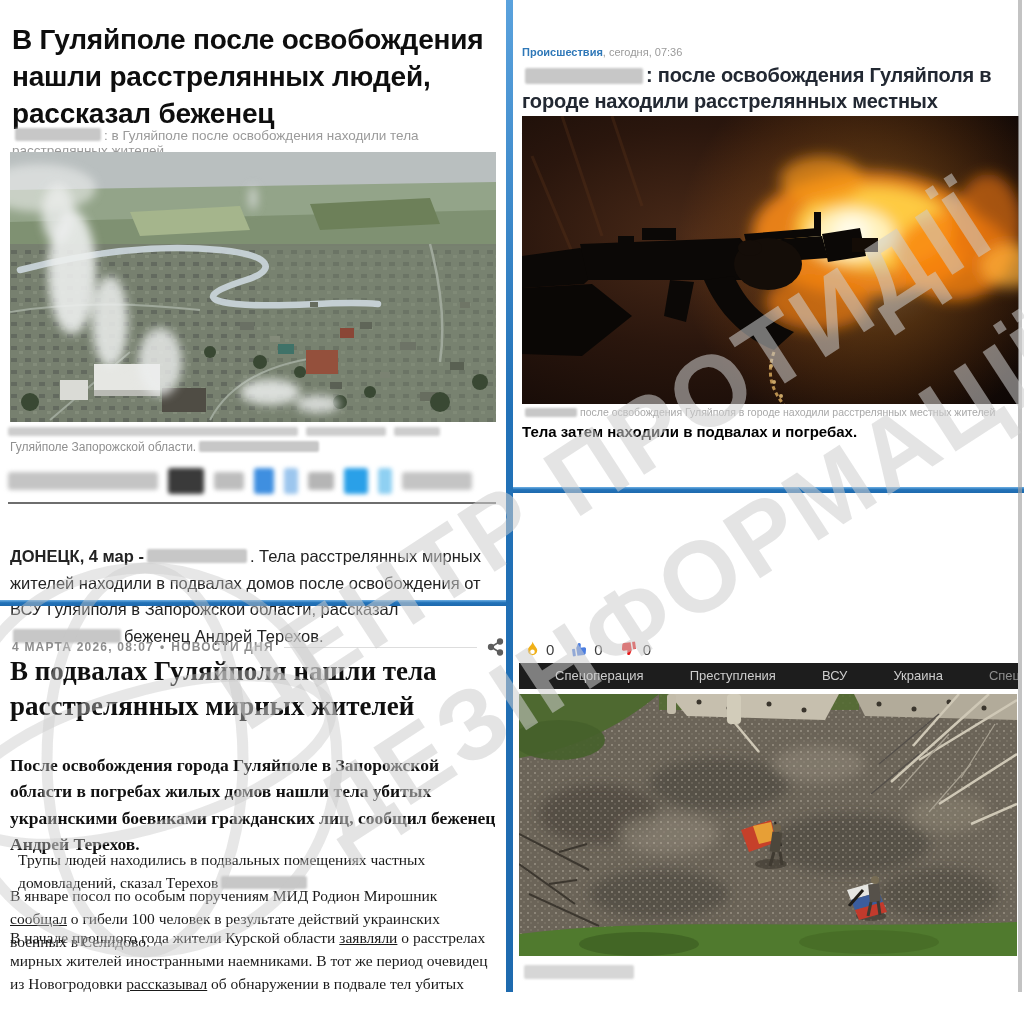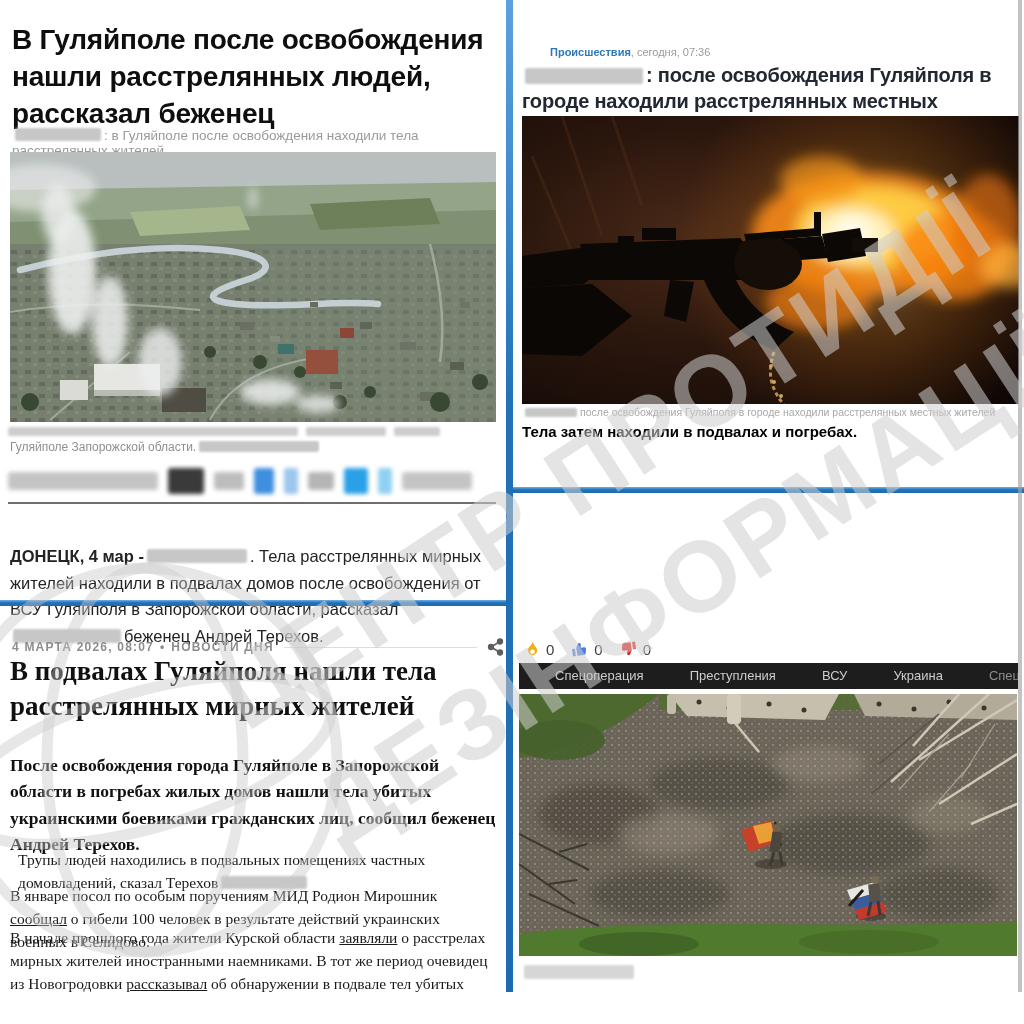--- a/index.html
+++ b/index.html
@@ -33,21 +33,21 @@
   .bl-meta .rule{flex:1;border-top:1px solid #ddd;margin:0 10px;}
   .bl-head{left:10px;top:654px;width:480px;font-family:"Liberation Serif",serif;
            font-weight:700;font-size:27px;line-height:1.28;color:#101010;}
   .bl-lead{left:10px;top:752px;width:486px;font-family:"Liberation Serif",serif;
            font-weight:700;font-size:17.5px;line-height:1.5;color:#111;}
   .bl-p{left:10px;width:486px;font-family:"Liberation Serif",serif;font-size:15.5px;
         line-height:23px;color:#1a1a1a;}
   .bl-p a{color:#1a1a1a;text-decoration:underline;}
   
   .tr-meta{left:522px;top:46px;font-size:11px;color:#9a9a9a;}
-  .tr-meta b{color:#2f78b8;font-weight:700;margin-left:28px;}
+  .tr-meta b{color:#2f78b8;font-weight:700;}
   .tr-head{left:522px;top:62px;width:494px;font-size:20px;line-height:26px;font-weight:700;color:#222832;letter-spacing:-.2px;}
   .tr-capt{left:522px;top:406px;font-size:10.5px;color:#a8a8a8;}
   .tr-body{left:522px;top:423px;font-size:15px;font-weight:700;color:#000000;}
   
   .br-head{left:524px;top:521px;width:494px;font-size:30px;line-height:38px;font-weight:700;
            color:#17191c;letter-spacing:-.4px;}
   .br-react{left:524px;top:640px;display:flex;align-items:center;gap:16px;}
   .br-react .r{display:flex;align-items:center;gap:5px;font-size:15px;color:#3d3d3d;}
   .br-tags{left:519px;top:663px;width:499px;height:26px;background:#1d1d1d;color:#cdcdcd;
            font-size:13px;line-height:26px;padding:0 0 0 12px;box-sizing:border-box;

